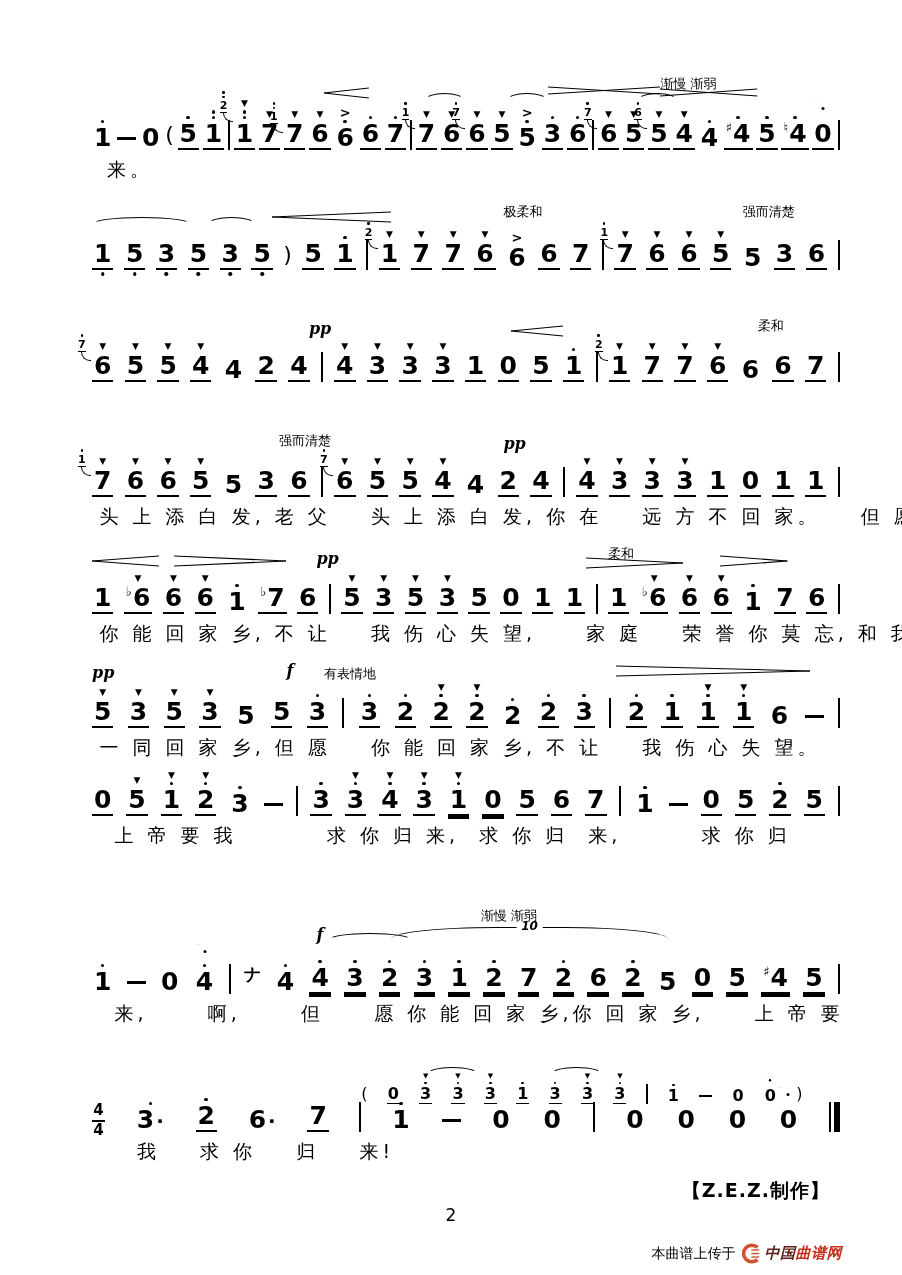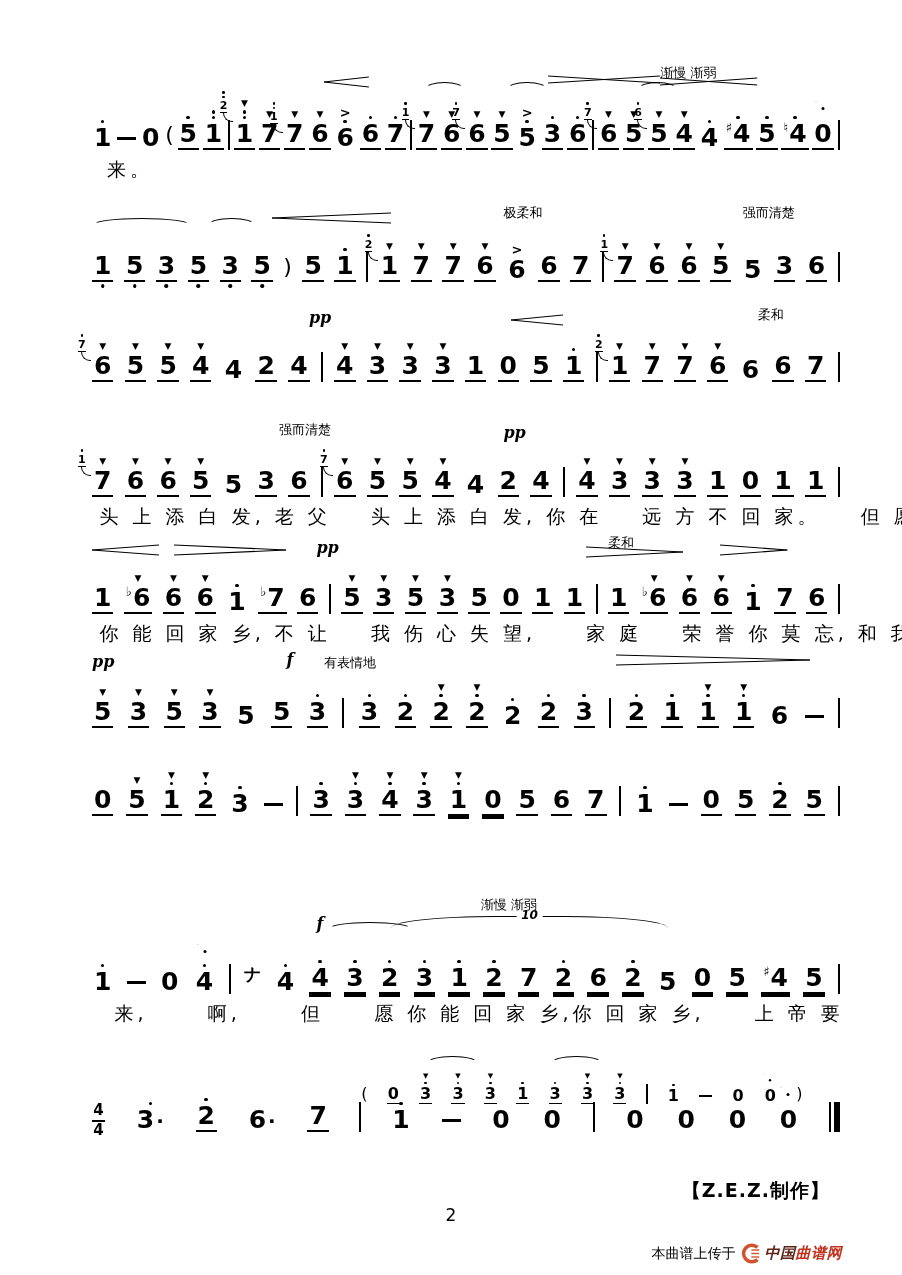--- a/index.html
+++ b/index.html
@@ -49,21 +49,21 @@
   .cue-row .num { font-size:16px; padding:0 1px; }
   .cue-row .u1 { border-bottom-width:1.5px; padding-bottom:1px; }
   .cue-row .dot { width:2.5px; height:2.5px; }
   .cue-row .accv { font-size:7px; }
   .cue-row .barline { height:20px; }
   .cue-row .dashnote { width:13px; height:2px; margin-bottom:7px; }
   .cue-row .paren { font-size:16px; line-height:20px; }
   .cue-row .fermata { top:-14px; transform:translateX(-50%) scale(.8); }
 
   
-  .ann { position:absolute; }
+  .ann { position:absolute;margin-top:11px; }
   .ann-cn { font-size:13px; white-space:nowrap; font-family:"DejaVu Sans",sans-serif; }
   .ann-dyn { font-family:"DejaVu Serif", serif; font-style:italic; font-weight:700; font-size:16px; line-height:1; }
   .ann-slur { border:1.6px solid transparent; border-top-color:#000; border-radius:50%; height:12px; }
   .ann-hp svg { display:block; }
   .ann-tuplet { border-top:1.5px solid #000; border-radius:140px 140px 0 0 / 16px 16px 0 0; height:11px; }
   .ann-tuplet .tlabel { position:absolute; left:50%; top:-9px; transform:translateX(-50%);
                         background:#fff; padding:0 5px; font-size:12px; font-weight:700; line-height:1.2; }
   .ann-fer { width:16px; height:11px; }
   .ann-fer .farc { width:16px; height:11px; border:1.7px solid transparent; border-top-color:#000; border-radius:50%; box-sizing:border-box; }
   .ann-fer .fdot { position:absolute; left:50%; top:5px; transform:translateX(-50%); width:3px; height:3px; border-radius:50%; background:#000; }
@@ -291,21 +291,21 @@
             <span class="num u1"><span class="pre">♮</span>4</span>
           </span>
           <span class="note">
             <span class="fermata"><span class="farc"></span><span class="fdot"></span></span>
             <span class="num u1">0</span>
           </span>
           <span class="barline"></span>
         </div>
         <div class="lyrics" style="padding-left: 2%;">来。</div>
       </div>
-      <div class="system" style="top: 202px;">
+      <div class="system" style="top: 190px;">
         <div class="annband" style="height: 34px;">
           <span class="ann ann-slur" style="width: 13%; left: 0%; top: 16px;"></span>
           <span class="ann ann-slur" style="width: 6%; left: 15.5%; top: 16px;"></span>
           <span class="ann ann-hp" style="width: 16%; left: 24%; top: 10px;">
             <svg width="100%" height="12">
               <line x1="100%" y1="1" x2="0%" y2="6" stroke="#000" stroke-width="1.1"></line>
               <line x1="0%" y1="6" x2="100%" y2="11" stroke="#000" stroke-width="1.1"></line>
             </svg>
           </span>
           <span class="ann ann-cn" style="left: 55%; top: 2px;">极柔和</span>
@@ -874,20 +874,21 @@
               <span class="dot"></span>
             </span>
             <span class="num u1">1</span>
           </span>
           <span class="note">
             <span class="num">6</span>
           </span>
           <span class="dashnote"></span>
           <span class="barline"></span>
         </div>
+        <div class="lyrics" style="padding-left: 1%;">一 同 回 家 乡, 但 愿    你 能 回 家 乡, 不 让    我 伤 心 失 望。</div>
       </div>
       <div class="system" style="top: 770px;">
         <div class="notes-row">
           <span class="note">
             <span class="num u1">0</span>
           </span>
           <span class="note">
             <span class="accv">▼</span>
             <span class="num u1">5</span>
           </span>
@@ -977,20 +978,21 @@
             <span class="dotcol">
               <span class="dot"></span>
             </span>
             <span class="num u1">2</span>
           </span>
           <span class="note">
             <span class="num u1">5</span>
           </span>
           <span class="barline"></span>
         </div>
+        <div class="lyrics" style="padding-left: 3%;">上 帝 要 我         求 你 归 来,  求 你 归  来,        求 你 归</div>
       </div>
       <div class="system" style="top: 896px;">
         <div class="annband" style="height: 52px;">
           <span class="ann ann-dyn" style="left: 30%; top: 20px;">f</span>
           <span class="ann ann-slur" style="width: 11%; left: 31.5%; top: 26px;"></span>
           <span class="ann ann-tuplet" style="width: 37%; left: 40%; top: 20px; font-style: italic;">
             <span class="tlabel">10</span>
           </span>
           <span class="ann ann-cn" style="left: 52%; top: 0px;">渐慢  渐弱</span>
         </div>
@@ -1217,20 +1219,21 @@
           </span>
           <span class="note">
             <span class="fermata"><span class="farc"></span><span class="fdot"></span></span>
             <span class="num">0</span>
           </span>
           <span class="finalbar">
             <span class="thin"></span>
             <span class="thick"></span>
           </span>
         </div>
+        <div class="lyrics" style="padding-left: 6%;">我    求 你    归    来!</div>
       </div>
     </div>
 
   <div class="credit">【Z.E.Z.制作】</div>
   <div class="pagenum">2</div>
 
   <div class="uploader">
     <span>本曲谱上传于</span>
     <span style="display:inline-flex;">
       <svg width="21" height="21" viewBox="0 0 24 24">

